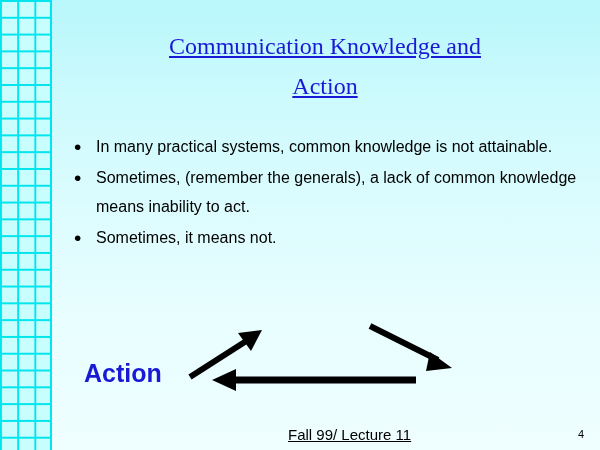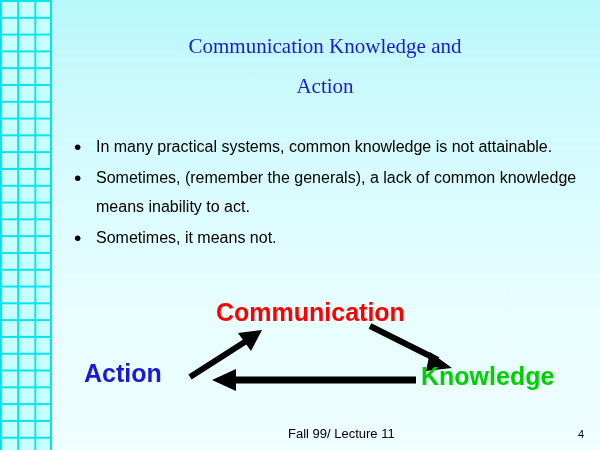--- a/index.html
+++ b/index.html
@@ -33,24 +33,25 @@
   }
 
   
   #title {
     position: absolute;
     left: 60px;
     top: 26px;
     width: 530px;
     text-align: center;
     font-family: "Liberation Serif", serif;
-    font-size: 21px;
+    font-size: 24px;
     line-height: 40px;
     color: #1a1ad6;
     letter-spacing: 0px;
+    text-decoration: underline;
   }
 
   
   #bullets {
     position: absolute;
     left: 70px;
     top: 132px;
     width: 520px;
   }
   .bullet-row {
@@ -128,23 +129,24 @@
     left: 61px;
     top: 424px;
     font-size: 12px;
     color: #3333cc;
     font-family: "Liberation Sans", sans-serif;
   }
   #footer-course {
     position: absolute;
     left: 288px;
     top: 426px;
-    font-size: 13px;
-    color: #000000;
-    font-family: "Liberation Sans", sans-serif;
+    font-size: 15px;
+    color: #000000;
+    font-family: "Liberation Sans", sans-serif;
+    text-decoration: underline;
   }
   #footer-page {
     position: absolute;
     left: 578px;
     top: 428px;
     font-size: 11px;
     color: #000000;
     font-family: "Liberation Sans", sans-serif;
   }
 </style>
@@ -187,22 +189,20 @@
         <line x1="370" y1="38" x2="438" y2="72" stroke="#000000" stroke-width="6"></line>
         <polygon points="452,80 430,64 426,83" fill="#000000"></polygon>
       </g>
 
       <g>
         <line x1="230" y1="92" x2="416" y2="92" stroke="#000000" stroke-width="7"></line>
         <polygon points="212,92 236,81 236,103" fill="#000000"></polygon>
       </g>
     </svg>
 
-    <div class="node-label" id="label-communication">Communication</div>
     <div class="node-label" id="label-action">Action</div>
-    <div class="node-label" id="label-knowledge">Knowledge</div>
   </div>
 
   <div id="footer-rule"></div>
   <div id="footer-course">Fall 99/ Lecture 11</div>
   <div id="footer-page">4</div>
 
 </div>
 
 </body></html>

